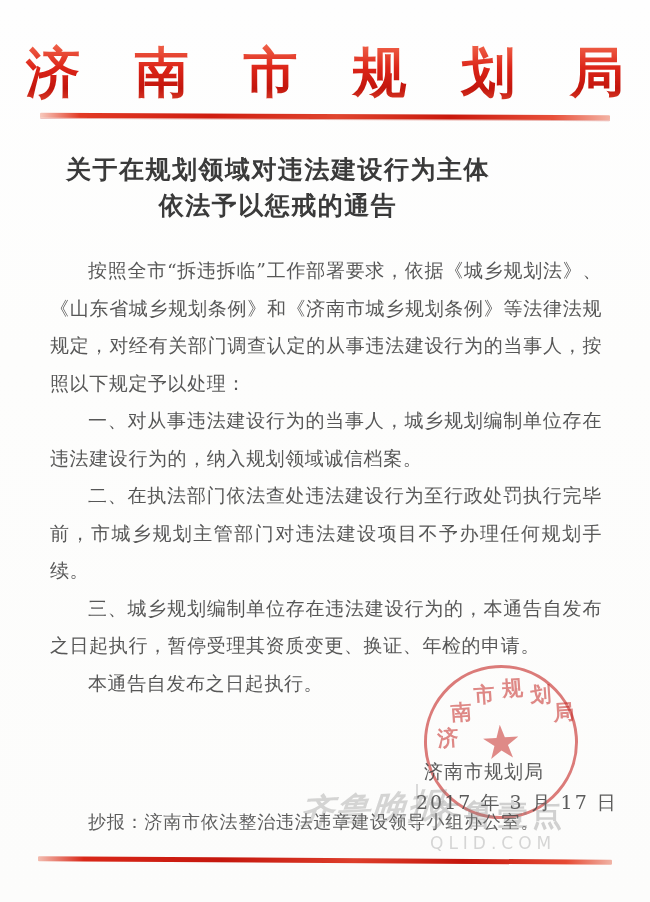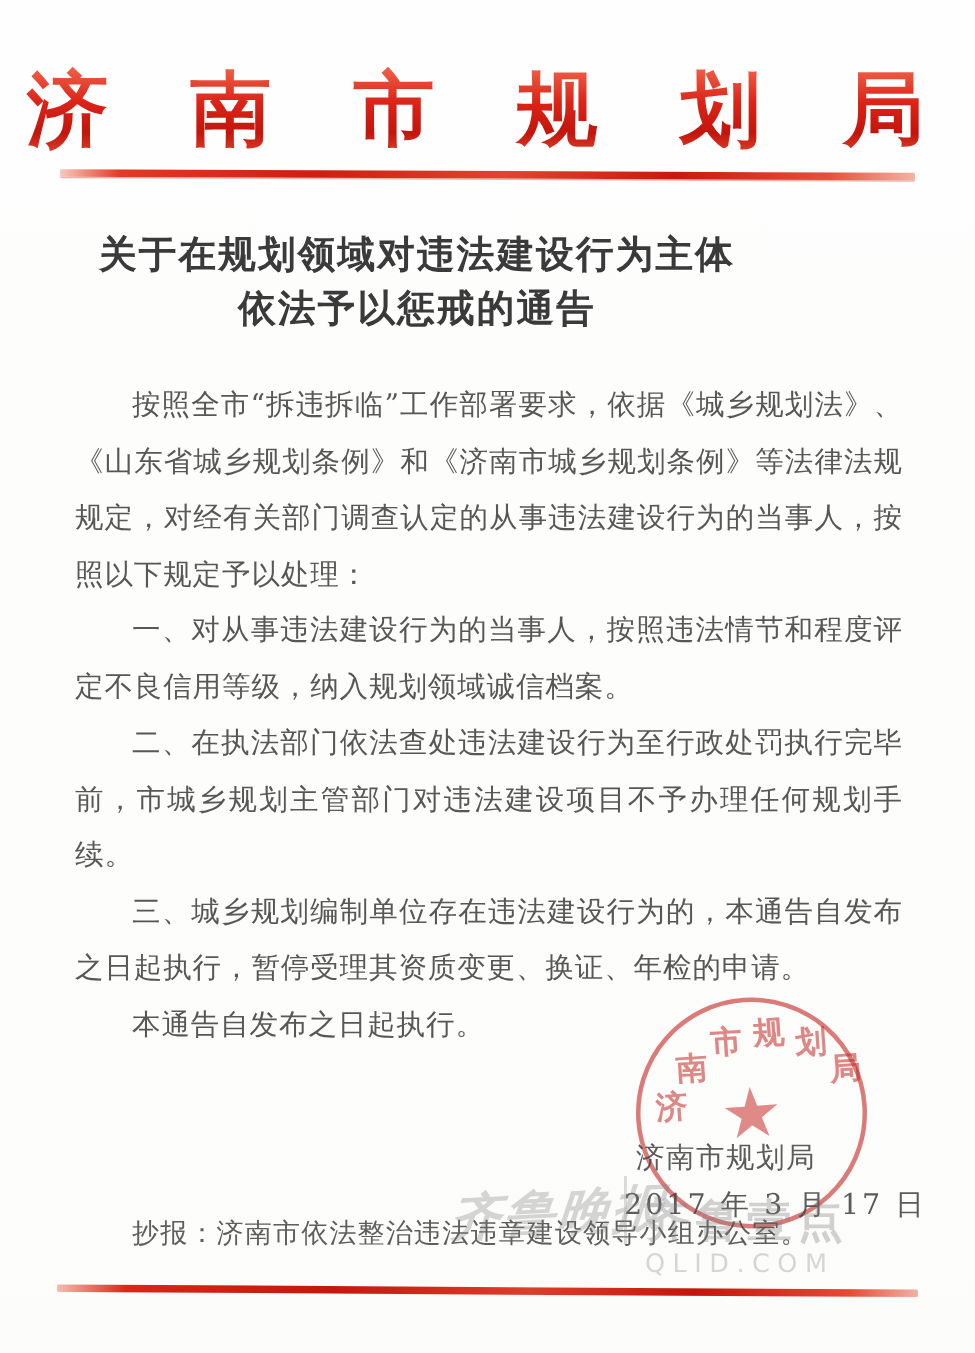--- a/index.html
+++ b/index.html
@@ -21,21 +21,21 @@
     background: linear-gradient(180deg, #fefefe 0%, #fdfdfc 40%, #fcfcfb 100%);
     overflow: hidden;
   }
 
   
   .masthead {
     position: absolute;
     top: 44px;
     left: 0;
     width: 650px;
-    text-align: left;
+    text-align: center;
   }
   .masthead-title {
     font-family: "DejaVu Serif", serif;
     font-size: 54px;
     font-weight: 700;
     letter-spacing: 18px;
     text-indent: 18px;
     line-height: 1.05;
     background: linear-gradient(180deg, #ef5a3c 0%, #d81f14 45%, #c4160d 75%, #e8asdf 100%);
     background: linear-gradient(180deg, #f0634a 0%, #dc2418 42%, #c2150c 78%, #d93b28 100%);
@@ -265,21 +265,21 @@
   </div>
   <div class="rule-top"></div>
 
   <div class="doc-title">
     <span class="tline">关于在规划领域对违法建设行为主体</span>
     <span class="tline">依法予以惩戒的通告</span>
   </div>
 
   <div class="body-block">
     <p class="para">按照全市“拆违拆临”工作部署要求，依据《城乡规划法》、《山东省城乡规划条例》和《济南市城乡规划条例》等法律法规规定，对经有关部门调查认定的从事违法建设行为的当事人，按照以下规定予以处理：</p>
-    <p class="para">一、对从事违法建设行为的当事人，按照违法情节和程度评定不良信用等级，纳入规划领域诚信档案。</p>
+    <p class="para">一、对从事违法建设行为的当事人，城乡规划编制单位存在违法建设行为的，纳入规划领域诚信档案。</p>
     <p class="para">二、在执法部门依法查处违法建设行为至行政处罚执行完毕前，市城乡规划主管部门对违法建设项目不予办理任何规划手续。</p>
     <p class="para">三、城乡规划编制单位存在违法建设行为的，本通告自发布之日起执行，暂停受理其资质变更、换证、年检的申请。</p>
     <p class="para">本通告自发布之日起执行。</p>
   </div>
 
   <div class="seal">
     <div class="seal-inner">
       <span class="seal-char" style="transform: rotate(-62deg) translate(-50%,-50%) translateY(-52px) rotate(62deg);">济</span>
       <span class="seal-char" style="transform: rotate(-37deg) translate(-50%,-50%) translateY(-52px) rotate(37deg);">南</span>
       <span class="seal-char" style="transform: rotate(-12deg) translate(-50%,-50%) translateY(-52px) rotate(12deg);">市</span>

